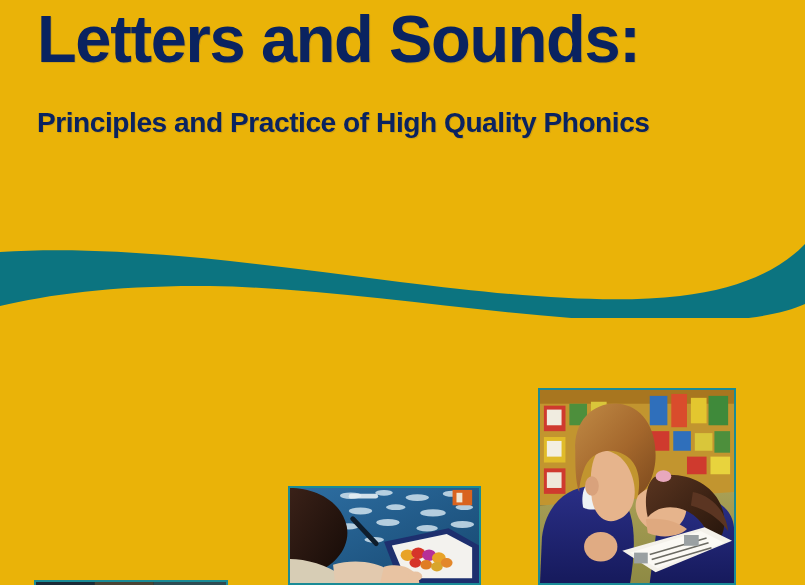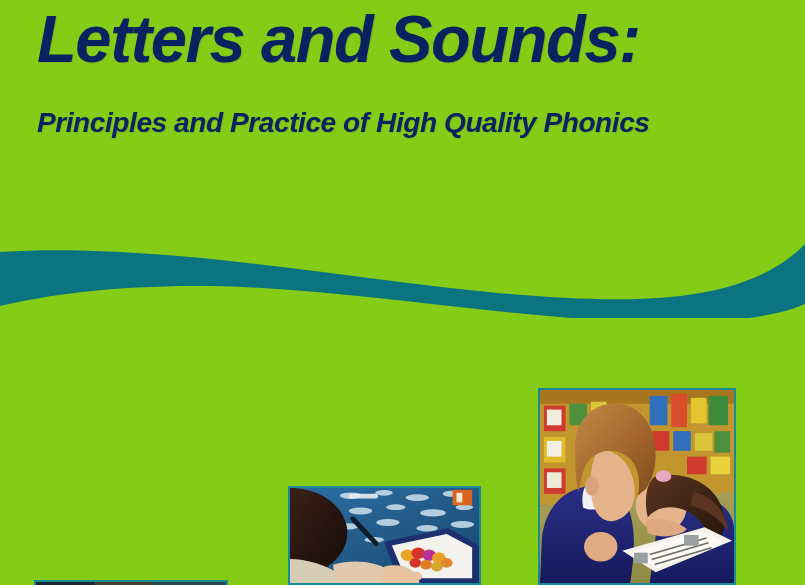--- a/index.html
+++ b/index.html
@@ -11,23 +11,22 @@
     width: 805px;
     height: 585px;
     overflow: hidden;
     font-family: "Liberation Sans", sans-serif;
   }
 
   #cover {
     position: relative;
     width: 805px;
     height: 585px;
-    background: #84cc16;
+    background: #eab308;
     overflow: hidden;
-    font-style: italic;
   }
 
   
   #title-block {
     position: absolute;
     left: 37px;
     top: 0px;
     width: 740px;
   }
 

